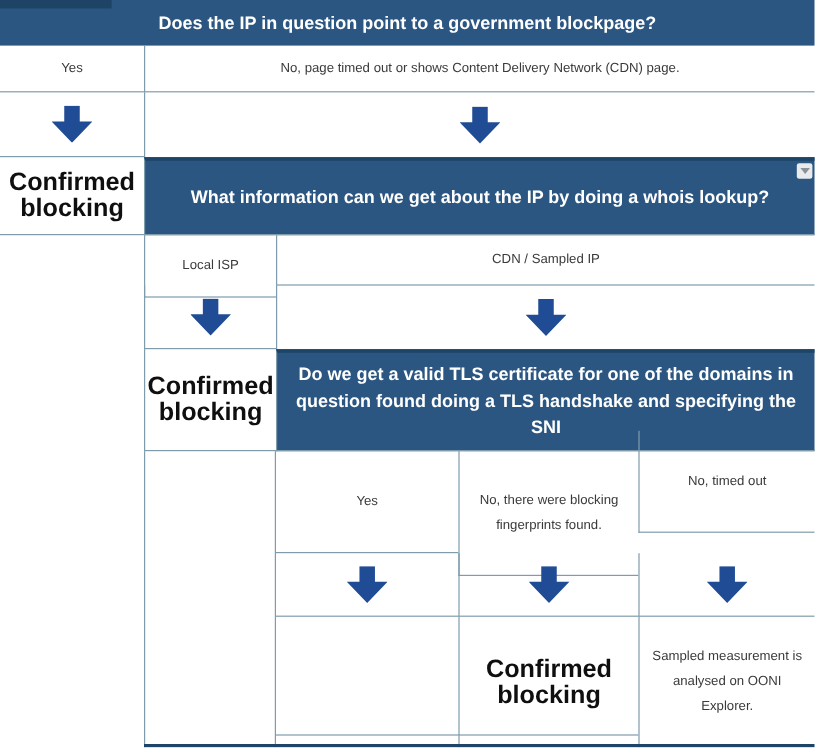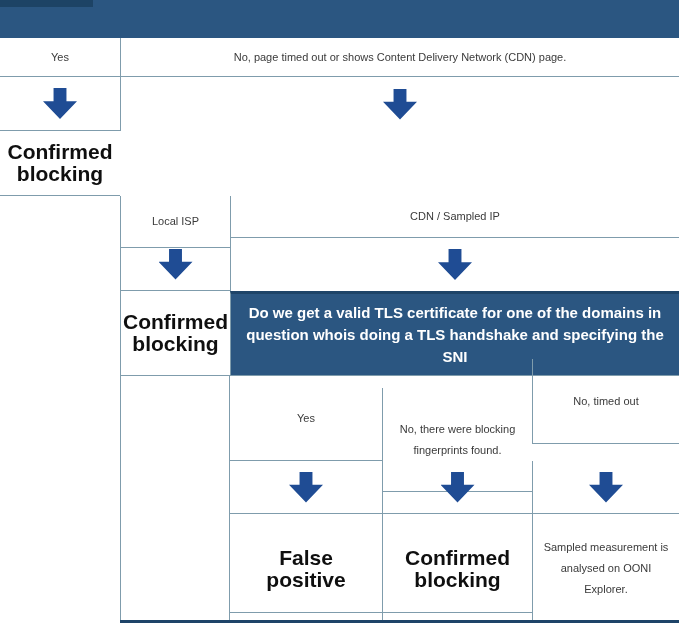--- a/index.html
+++ b/index.html
@@ -35,64 +35,70 @@
   .strip{position:absolute;left:120px;top:620px;width:559px;height:3px;background:var(--dark-edge);}
   .pad{padding:0 10px;}
 </style>
 </head>
 <body>
 
 <div id="canvas">
 
   <div class="header">
     <div class="shade"></div>
+    <span>Does the IP in question point to a government blockpage?</span>
   </div>
 
   <div class="cell body-text bb" style="left:0;top:38px;width:120px;height:39px;">Yes</div>
   <div class="cell body-text bb bl" style="left:120px;top:38px;width:559px;height:39px;">No, page timed out or shows Content Delivery Network (CDN) page.</div>
 
   <div class="cell bb" style="left:0;top:77px;width:120px;height:54px;">
     <div class="arrow"></div>
   </div>
   <div class="cell bl" style="left:120px;top:77px;width:559px;height:54px;">
     <div class="arrow"></div>
   </div>
 
   <div class="cell bold-text bb pad" style="left:0;top:131px;width:120px;height:65px;">Confirmed blocking</div>
+  <div class="cell blue bb bl pad" style="left:120px;top:131px;width:559px;height:65px;">
+    <span>What information can we get about the IP by doing a whois lookup?</span>
+    <div class="marker">
+      <div class="marker-tri"></div>
+    </div>
+  </div>
 
   <div class="cell body-text bb bl" style="left:120px;top:196px;width:110px;height:52px;">Local ISP</div>
   <div class="cell body-text bb bl" style="left:230px;top:196px;width:449px;height:42px;">CDN / Sampled IP</div>
 
   <div class="cell bb bl" style="left:120px;top:238px;width:110px;height:53px;">
     <div class="arrow"></div>
   </div>
   <div class="cell bl" style="left:230px;top:238px;width:449px;height:53px;">
     <div class="arrow"></div>
   </div>
 
   <div class="cell bold-text bb bl pad" style="left:120px;top:291px;width:110px;height:85px;">Confirmed blocking</div>
-  <div class="cell blue bb bl pad" style="left:230px;top:291px;width:449px;height:85px;">Do we get a valid TLS certificate for one of the domains in question whois doing a TLS handshake and specifying the SNI</div>
+  <div class="cell blue bb bl pad" style="left:230px;top:291px;width:449px;height:85px;">Do we get a valid TLS certificate for one of the domains in question found doing a TLS handshake and specifying the SNI</div>
 
   <div class="cell bl" style="left:120px;top:376px;width:110px;height:247px;border-right:1px solid var(--border);"></div>
 
   <div class="cell body-text bb" style="left:230px;top:376px;width:152px;height:85px;">Yes</div>
-  <div class="cell body-text bb bl pad" style="left:382px;top:376px;width:150px;height:104px;margin-top:12px;">No, there were blocking fingerprints found.</div>
+  <div class="cell body-text bb bl pad" style="left:382px;top:376px;width:150px;height:104px;">No, there were blocking fingerprints found.</div>
   <div class="cell body-text bb bl pad" style="left:532px;top:359px;width:147px;height:85px;">No, timed out</div>
 
   <div class="cell bb" style="left:230px;top:461px;width:152px;height:53px;">
     <div class="arrow"></div>
   </div>
   <div class="cell bb bl" style="left:382px;top:461px;width:150px;height:53px;">
     <div class="arrow"></div>
   </div>
   <div class="cell bb bl" style="left:532px;top:461px;width:147px;height:53px;">
     <div class="arrow"></div>
   </div>
 
-  <div class="cell bold-text pad" style="left:230px;top:514px;width:152px;height:109px;">False positive</div>
   <div class="cell bold-text bl pad" style="left:382px;top:514px;width:150px;height:109px;">Confirmed blocking</div>
   <div class="cell body-text bl pad" style="left:532px;top:514px;width:147px;height:109px;">Sampled measurement is analysed on OONI Explorer.</div>
 
   <div class="hline" style="left:230px;top:612px;width:302px;"></div>
 
   <div class="strip"></div>
 
 </div>
 
 </body></html>

